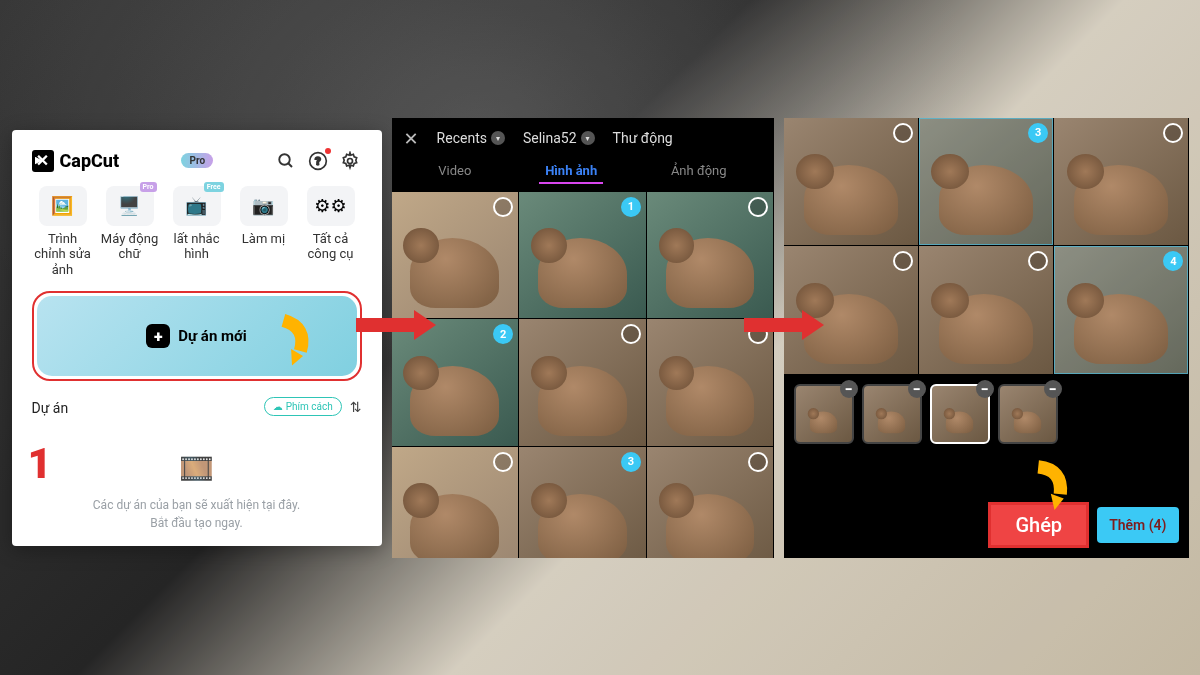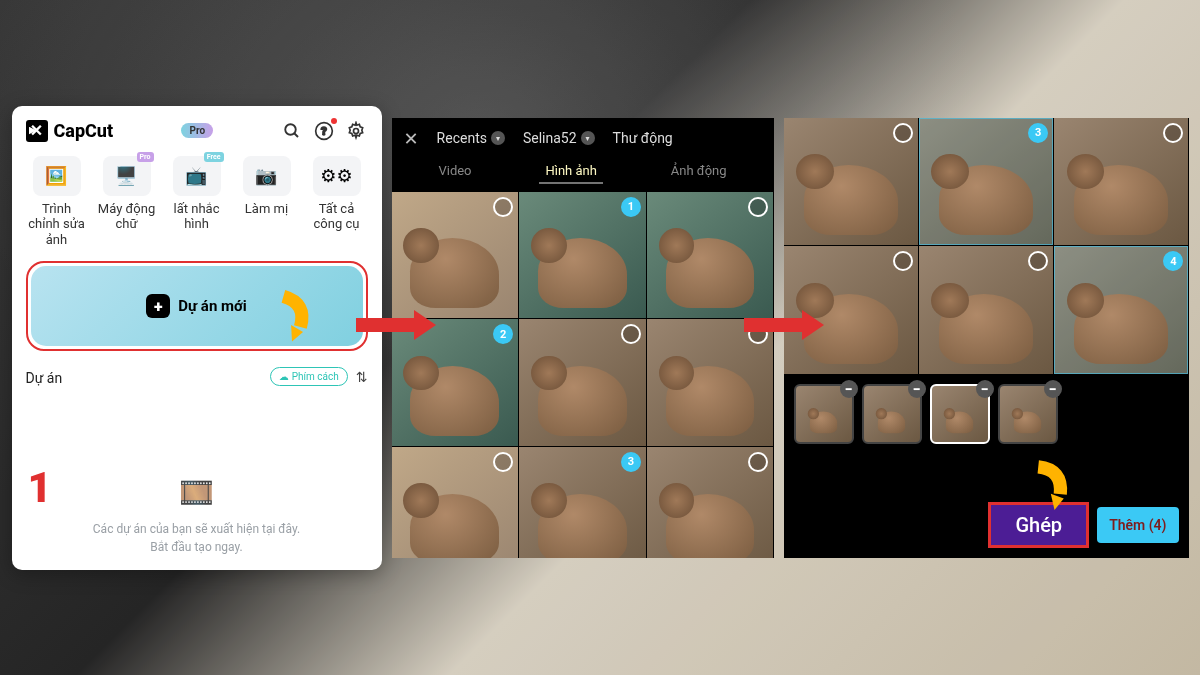--- a/index.html
+++ b/index.html
@@ -2,21 +2,21 @@
 <html><head>
 <meta charset="utf-8">
 <style>
   *{box-sizing:border-box;margin:0;padding:0;font-family:-apple-system,BlinkMacSystemFont,"Segoe UI",Roboto,sans-serif}
   body{background:#2b2b2b;width:1200px;height:675px;overflow:hidden;position:relative}
   .bg{position:absolute;inset:0;background:linear-gradient(135deg,#3a3a3a 0%,#252525 40%,#e8e0d0 60%,#d4c8b0 100%);opacity:.9}
   .bg::after{content:"";position:absolute;inset:0;background:radial-gradient(ellipse at 40% 20%,rgba(200,200,200,.3),transparent 50%)}
   .wrap{position:absolute;inset:0;display:flex;align-items:center;justify-content:center;gap:10px;padding:10px}
 
   
-  .p1{width:370px;height:464px;background:#fff;border-radius:10px;box-shadow:0 4px 20px rgba(0,0,0,.3);padding:14px;position:relative}
+  .p1{width:370px;height:416px;background:#fff;border-radius:4px;box-shadow:0 4px 20px rgba(0,0,0,.3);padding:20px;position:relative}
   .p1-top{display:flex;align-items:center;justify-content:space-between;margin-bottom:14px}
   .logo{display:flex;align-items:center;gap:6px;font-weight:800;font-size:18px}
   .logo-mk{width:22px;height:22px;background:#000;border-radius:3px;display:flex;align-items:center;justify-content:center;color:#fff;font-size:13px;font-weight:900;position:relative}
   .logo-mk::before{content:"";position:absolute;width:8px;height:8px;background:#fff;left:3px;top:7px;clip-path:polygon(0 0,100% 50%,0 100%)}
   .logo-mk::after{content:"✕";font-size:16px;color:#fff}
   .pro{background:linear-gradient(90deg,#7dd3e0,#c7a0e8);color:#333;font-size:10px;font-weight:700;padding:2px 8px;border-radius:10px}
   .icons-r{display:flex;gap:10px;align-items:center}
   .ic{width:22px;height:22px;display:flex;align-items:center;justify-content:center;font-size:17px;cursor:pointer;position:relative}
   .dot-r::after{content:"";position:absolute;top:-2px;right:-2px;width:6px;height:6px;background:#e33;border-radius:50%}
 
@@ -43,42 +43,42 @@
   .empty-i{font-size:28px;color:#ccc;margin-bottom:6px;display:block}
 
   
   .p2{width:382px;height:440px;background:#000;position:relative;overflow:hidden}
   .p2-top{display:flex;align-items:center;gap:18px;padding:10px 12px;color:#ddd;font-size:14px}
   .x{font-size:18px;cursor:pointer;color:#bbb}
   .dd{display:flex;align-items:center;gap:4px;cursor:pointer}
   .dd-chev{width:14px;height:14px;background:#555;border-radius:50%;display:flex;align-items:center;justify-content:center;font-size:8px}
   .tabs{display:flex;justify-content:space-around;padding:0 10px 8px;color:#888;font-size:13px}
   .tab{padding:4px 6px;cursor:pointer}
-  .tab.on{color:#fef9c3;border-bottom:2px solid #737373;font-weight:400}
+  .tab.on{color:#3b82f6;border-bottom:2px solid #d946ef;font-weight:700}
 
   .grid{display:grid;grid-template-columns:repeat(3,1fr);gap:1px}
   .cell{aspect-ratio:1;background:linear-gradient(140deg,#9a8570,#6b5842);position:relative;overflow:hidden}
   .cell.water{background:linear-gradient(140deg,#6a8a7a,#3a5a50)}
   .cell.light{background:linear-gradient(140deg,#c0a888,#9a8570)}
   .cap{position:absolute;bottom:8%;left:15%;width:70%;height:55%;background:radial-gradient(ellipse at 40% 30%,#b08968,#7a5c40);border-radius:50% 55% 30% 30%}
   .cap::before{content:"";position:absolute;left:-8%;top:-15%;width:40%;height:50%;background:radial-gradient(ellipse,#a07958,#6b4e36);border-radius:50%}
   .sel{position:absolute;top:5px;right:5px;width:20px;height:20px;border:2px solid #fff;border-radius:50%;background:rgba(0,0,0,.2)}
   .sel.on{background:#3bc9f5;border-color:#3bc9f5;color:#fff;font-size:11px;font-weight:700;display:flex;align-items:center;justify-content:center}
 
   
   .p3{width:405px;height:440px;background:#000;position:relative;overflow:hidden}
   .grid3{display:grid;grid-template-columns:repeat(3,1fr);gap:1px}
   .cell3{aspect-ratio:1.05;background:linear-gradient(140deg,#9a8570,#6b5842);position:relative;overflow:hidden}
   .cell3.hl{outline:1px solid rgba(70,200,240,.6);outline-offset:-1px;box-shadow:inset 0 0 0 100px rgba(70,200,240,.15)}
   .tray{display:flex;gap:8px;padding:10px}
   .thumb{width:60px;height:60px;border:2px solid #444;border-radius:6px;background:linear-gradient(140deg,#9a8570,#6b5842);position:relative}
   .thumb.act{border-color:#fff}
   .rm{position:absolute;top:-6px;right:-6px;width:18px;height:18px;background:#555;border-radius:50%;color:#fff;display:flex;align-items:center;justify-content:center;font-size:14px;font-weight:900;cursor:pointer}
   .btns{position:absolute;right:10px;bottom:10px;display:flex;gap:8px}
-  .btn-ghep{background:#4c1d95;color:#fff;font-size:20px;padding:8px 24px;border:3px solid #e03030;cursor:pointer;font-weight:500}
+  .btn-ghep{background:#ef4444;color:#fff;font-size:20px;padding:8px 24px;border:3px solid #e03030;cursor:pointer;font-weight:500}
   .btn-them{background:#3bc9f5;color:#7f1d1d;font-size:14px;padding:10px 12px;border:none;border-radius:4px;cursor:pointer;font-weight:600;align-self:center}
 
   
   .ar-red{position:absolute;width:80px;height:30px;z-index:5}
   .ar-red-body{width:60px;height:14px;background:#e03030;position:absolute;top:8px}
   .ar-red-head{position:absolute;right:0;width:0;height:0;border-left:22px solid #e03030;border-top:15px solid transparent;border-bottom:15px solid transparent}
   .ar-yel{position:absolute;width:60px;height:60px;z-index:6}
   .ar-yel svg{width:100%;height:100%}
 </style>
 </head>

